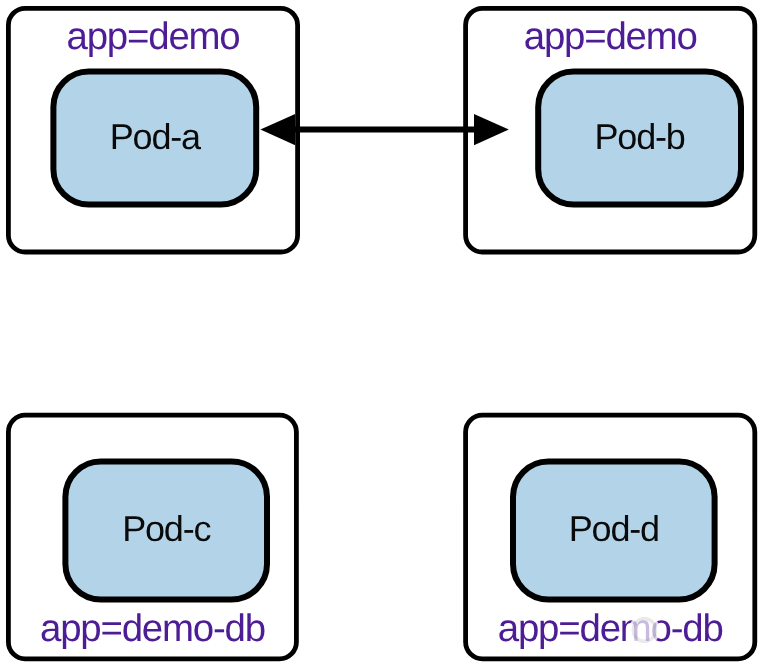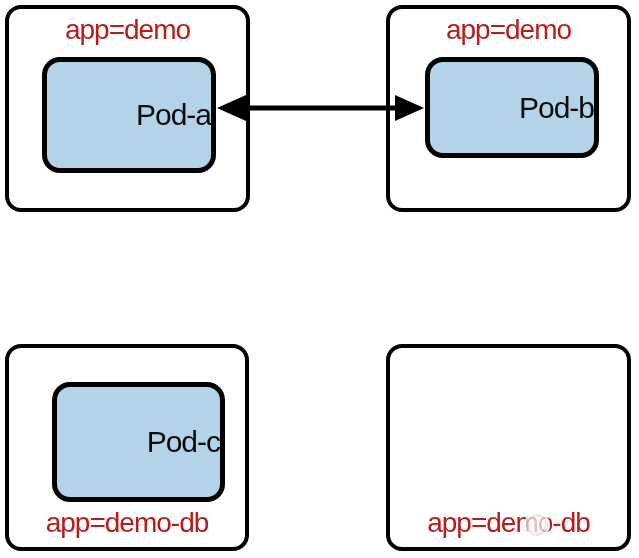--- a/index.html
+++ b/index.html
@@ -18,49 +18,49 @@
   .group-box {
     position: absolute;
     box-sizing: border-box;
     border: 4px solid #000000;
     border-radius: 16px;
     background: #ffffff;
   }
   .group-label {
     position: absolute;
     text-align: center;
-    font-size: 28px;
+    font-size: 32px;
     line-height: 34px;
-    color: #b91c1c;
+    color: #4c1d95;
     letter-spacing: -1px;
     white-space: nowrap;
   }
   .pod-box {
     position: absolute;
     box-sizing: border-box;
     border: 5px solid #000000;
-    border-radius: 18px;
+    border-radius: 32px;
     display: flex;
     align-items: center;
-    justify-content: flex-end;
+    justify-content: center;
   }
   .pod-label {
     font-size: 30px;
     color: #0a0a0a;
     letter-spacing: -1px;
     white-space: nowrap;
   }
   
   #group-a { left: 5px;   top: 5px;   width: 245px; height: 207px; }
   #group-b { left: 386px; top: 5px;   width: 245px; height: 207px; }
   #group-c { left: 5px;   top: 344px; width: 244px; height: 207px; }
   #group-d { left: 386px; top: 344px; width: 245px; height: 207px; }
   
   #pod-a { left: 42px;  top: 57px;  width: 174px; height: 116px; }
-  #pod-b { left: 425px; top: 57px;  width: 174px; height: 101px; }
+  #pod-b { left: 446px; top: 57px;  width: 174px; height: 116px; }
   #pod-c { left: 52px;  top: 382px; width: 173px; height: 120px; }
   #pod-d { left: 425px; top: 382px; width: 173px; height: 120px; }
   
   #label-a { left: 5px;   top: 13px;  width: 245px; }
   #label-b { left: 386px; top: 13px;  width: 245px; }
   #label-c { left: 5px;   top: 506px; width: 244px; }
   #label-d { left: 386px; top: 506px; width: 245px; }
 
   #arrow-layer {
     position: absolute;
@@ -114,20 +114,23 @@
 
   <div id="pod-a" class="pod-box pod-fill" style="background: rgb(179, 212, 232);">
     <span class="pod-label">Pod-a</span>
   </div>
   <div id="pod-b" class="pod-box pod-fill" style="background: rgb(179, 212, 232);">
     <span class="pod-label">Pod-b</span>
   </div>
   <div id="pod-c" class="pod-box pod-fill" style="background: rgb(179, 212, 232);">
     <span class="pod-label">Pod-c</span>
   </div>
+  <div id="pod-d" class="pod-box pod-fill" style="background: rgb(179, 212, 232);">
+    <span class="pod-label">Pod-d</span>
+  </div>
 
   <svg id="arrow-layer" viewBox="0 0 639 558" xmlns="http://www.w3.org/2000/svg">
     <line x1="241" y1="108" x2="400" y2="108" stroke="#000000" stroke-width="5"></line>
     <polygon points="217,108 246,95 246,121" fill="#000000"></polygon>
     <polygon points="424,108 395,95 395,121" fill="#000000"></polygon>
   </svg>
 
   <div id="watermark">
     <span class="wm-circle"></span>
   </div>

